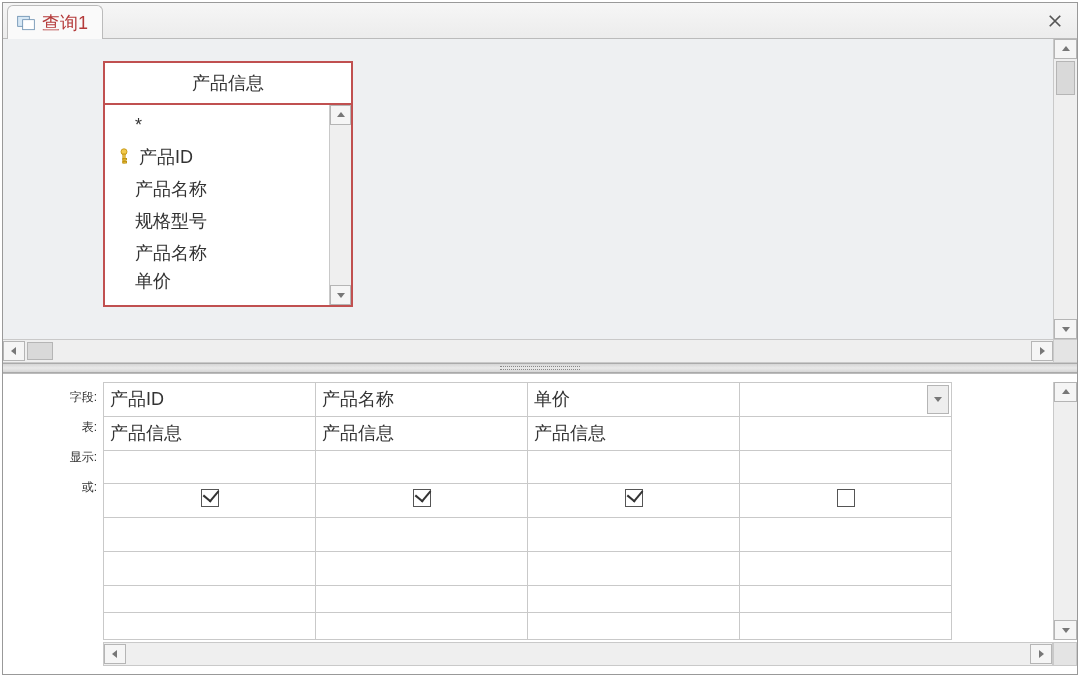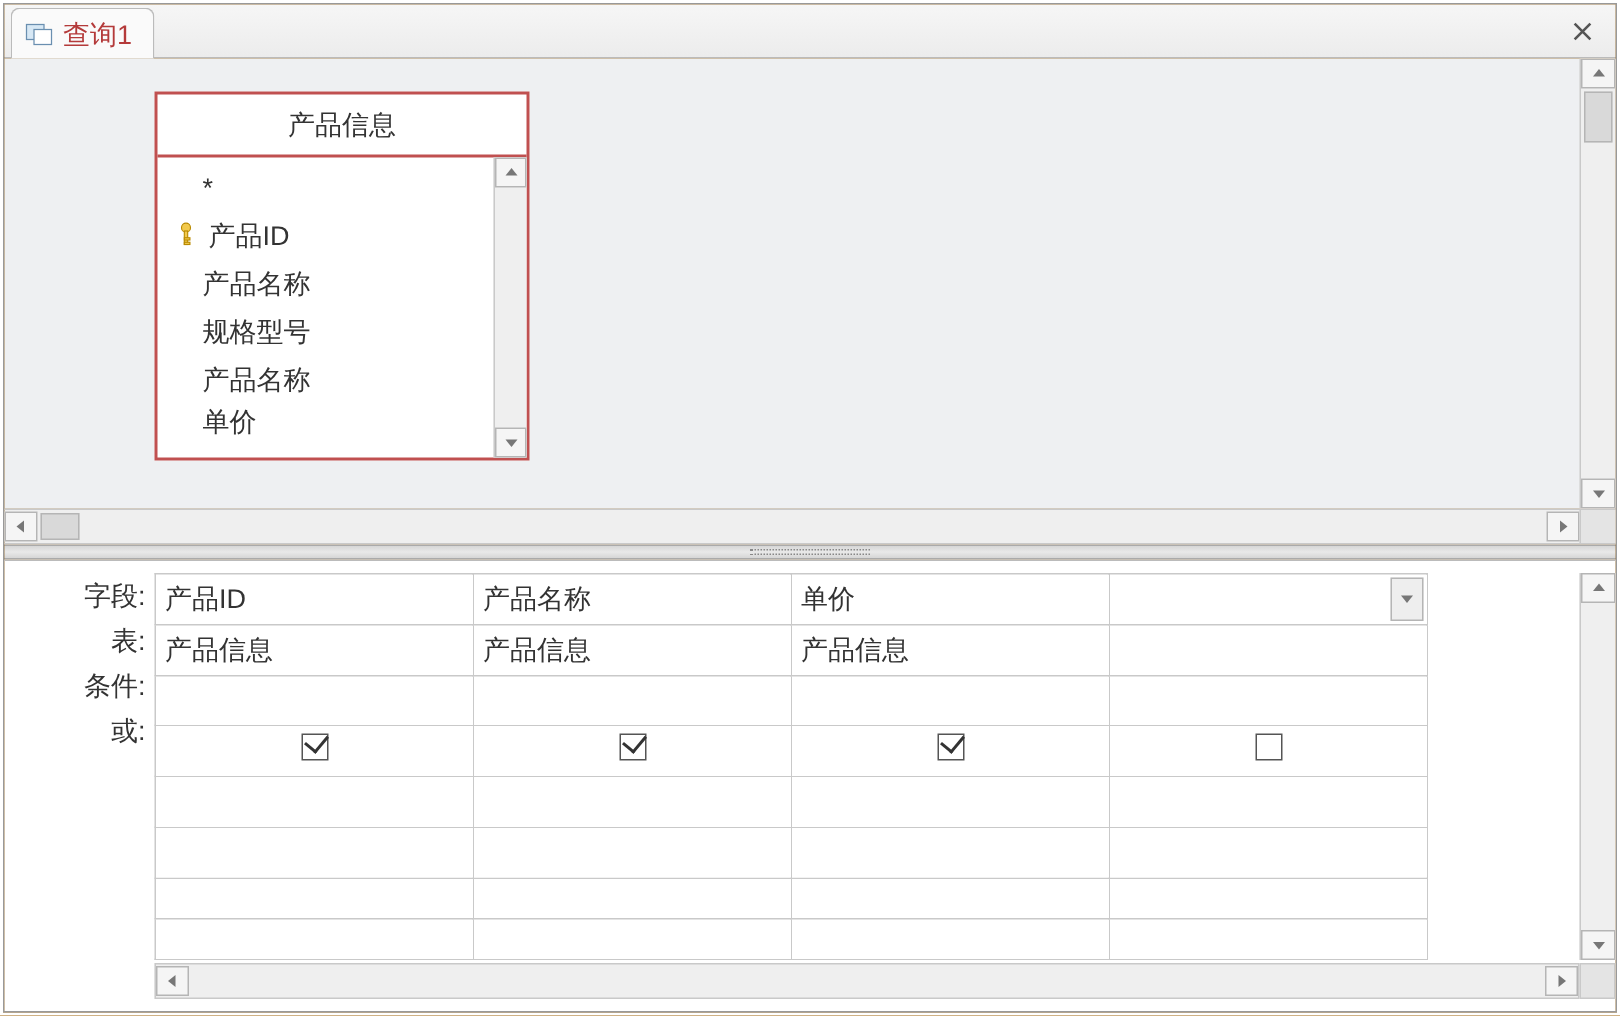--- a/index.html
+++ b/index.html
@@ -189,21 +189,21 @@
   .row-labels{
     width:100px;
     padding-top:0;
   }
   .row-labels div{
     height:30px;
     display:flex;
     align-items:center;
     justify-content:flex-end;
     padding-right:6px;
-    font-size:18px;
+    font-size:12px;
     color:#333;
   }
   .grid-table{
     border-collapse:collapse;
     table-layout:fixed;
   }
   .grid-table td{
     border:1px solid #c9c9c9;
     height:30px;
     width:212px;
@@ -360,21 +360,21 @@
 
   <div class="splitter">
       <div class="grip"></div>
     </div>
 
   <div class="lower">
     <div class="grid-area">
       <div class="row-labels">
         <div>字段:</div>
         <div>表:</div>
-        <div>条件:</div>
+        <div>显示:</div>
         <div>或:</div>
       </div>
       <table class="grid-table">
         <tbody>
             <tr>
           <td>产品ID</td>
           <td>产品名称</td>
           <td>单价</td>
           <td>
             <span></span>

